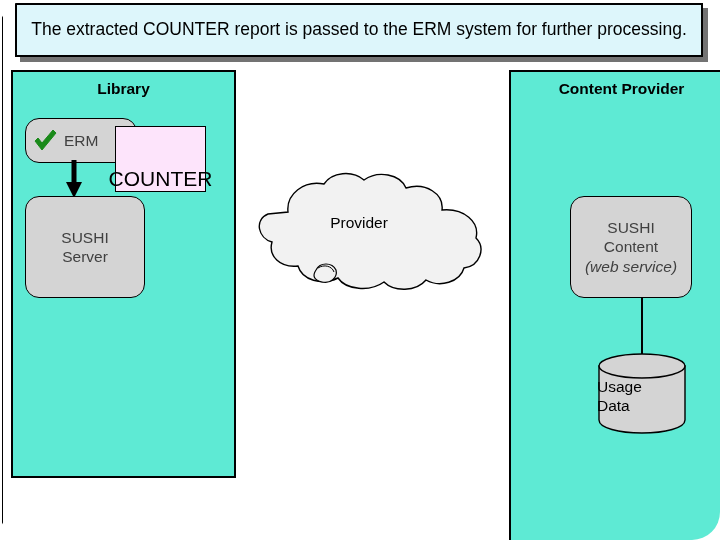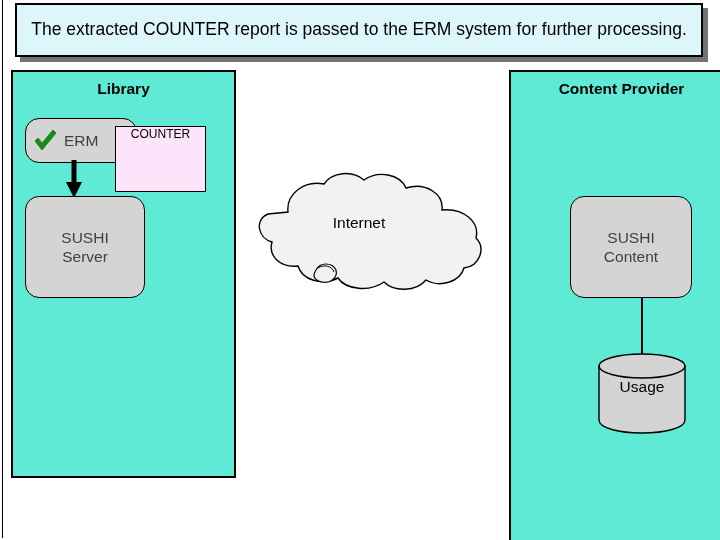--- a/index.html
+++ b/index.html
@@ -7,20 +7,21 @@
     padding: 0;
     background: #ffffff;
   }
   #page {
     position: relative;
     width: 720px;
     height: 540px;
     background: #ffffff;
     font-family: "Liberation Sans", sans-serif;
     overflow: hidden;
+    border-radius: 28px;
   }
 
   
   #outer-frame {
     position: absolute;
     left: 2px;
     top: 0px;
     width: 716px;
     height: 538px;
     border-left: 1px solid #000000;
@@ -134,23 +135,23 @@
   #node-counter {
     position: absolute;
     left: 115px;
     top: 126px;
     width: 91px;
     height: 66px;
     background: #fde4fb;
     border: 1.5px solid #000000;
     box-sizing: border-box;
     display: flex;
-    align-items: flex-start;
+    align-items: flex-end;
     justify-content: center;
-    font-size: 12px;
+    font-size: 21px;
     color: #000000;
   }
 
   
   #arrow-erm-to-client {
     position: absolute;
     left: 63px;
     top: 160px;
     width: 22px;
     height: 38px;
@@ -180,21 +181,21 @@
     left: 597px;
     top: 352px;
     width: 90px;
     height: 82px;
   }
   #db-usage-label {
     position: absolute;
     left: 597px;
     top: 377px;
     width: 90px;
-    text-align: center;
+    text-align: left;
     font-size: 15.5px;
     line-height: 1.25;
     color: #000000;
   }
 
   
   #line-server-to-db {
     position: absolute;
     left: 641px;
     top: 298px;
@@ -223,21 +224,21 @@
   </div>
 
   <svg id="cloud-internet" viewBox="0 0 262 125">
     <path d="M60,40 C58,22 76,8 96,12 C104,0 124,-2 136,8 C150,-2 172,2 178,16
              C198,10 216,22 214,38 C236,36 252,50 248,66 C258,76 252,94 236,96
              C232,110 212,116 198,108 C188,120 166,120 156,110 C142,120 118,118 110,106
              C94,114 74,108 70,94 C52,96 40,84 44,70 C30,66 26,48 40,42 Z" fill="#f2f2f2" stroke="#000000" stroke-width="1.4"></path>
     <path d="M88,98 C92,90 104,90 108,98 C110,106 102,112 94,110 C86,108 84,104 88,98 Z" fill="#f2f2f2" stroke="#000000" stroke-width="1.2"></path>
     <path d="M90,96 C96,92 104,94 106,100" fill="none" stroke="#000000" stroke-width="1"></path>
   </svg>
-  <div id="cloud-label">Internet</div>
+  <div id="cloud-label">Provider</div>
 
   <div class="node" id="node-erm">
     <svg id="check-icon" viewBox="0 0 26 26">
       <path d="M3,13 L6,10 L10,15 L21,2 L24,5 L10,22 Z" fill="#1a8a1a" stroke="#1a8a1a" stroke-width="1"></path>
     </svg>
     <span id="erm-label">ERM</span>
   </div>
 
   <div id="node-counter">
     <span>COUNTER</span>
@@ -249,25 +250,27 @@
   </svg>
 
   <div class="node" id="node-sushi-client">
     <span>SUSHI</span>
     <span>Server</span>
   </div>
 
   <div class="node" id="node-sushi-server">
     <span>SUSHI</span>
     <span>Content</span>
+    <span class="node-sub-italic">(web service)</span>
   </div>
 
   <div id="line-server-to-db"></div>
 
   <svg id="db-usage-data" viewBox="0 0 90 82">
     <path d="M2,14 L2,68 C2,76 22,81 45,81 C68,81 88,76 88,68 L88,14 Z" fill="#d4d4d4" stroke="#000000" stroke-width="1.4"></path>
     <ellipse cx="45" cy="14" rx="43" ry="12" fill="#d4d4d4" stroke="#000000" stroke-width="1.4"></ellipse>
   </svg>
   <div id="db-usage-label">
     <div>Usage</div>
+    <div>Data</div>
   </div>
 
 </div>
 
 </body></html>

